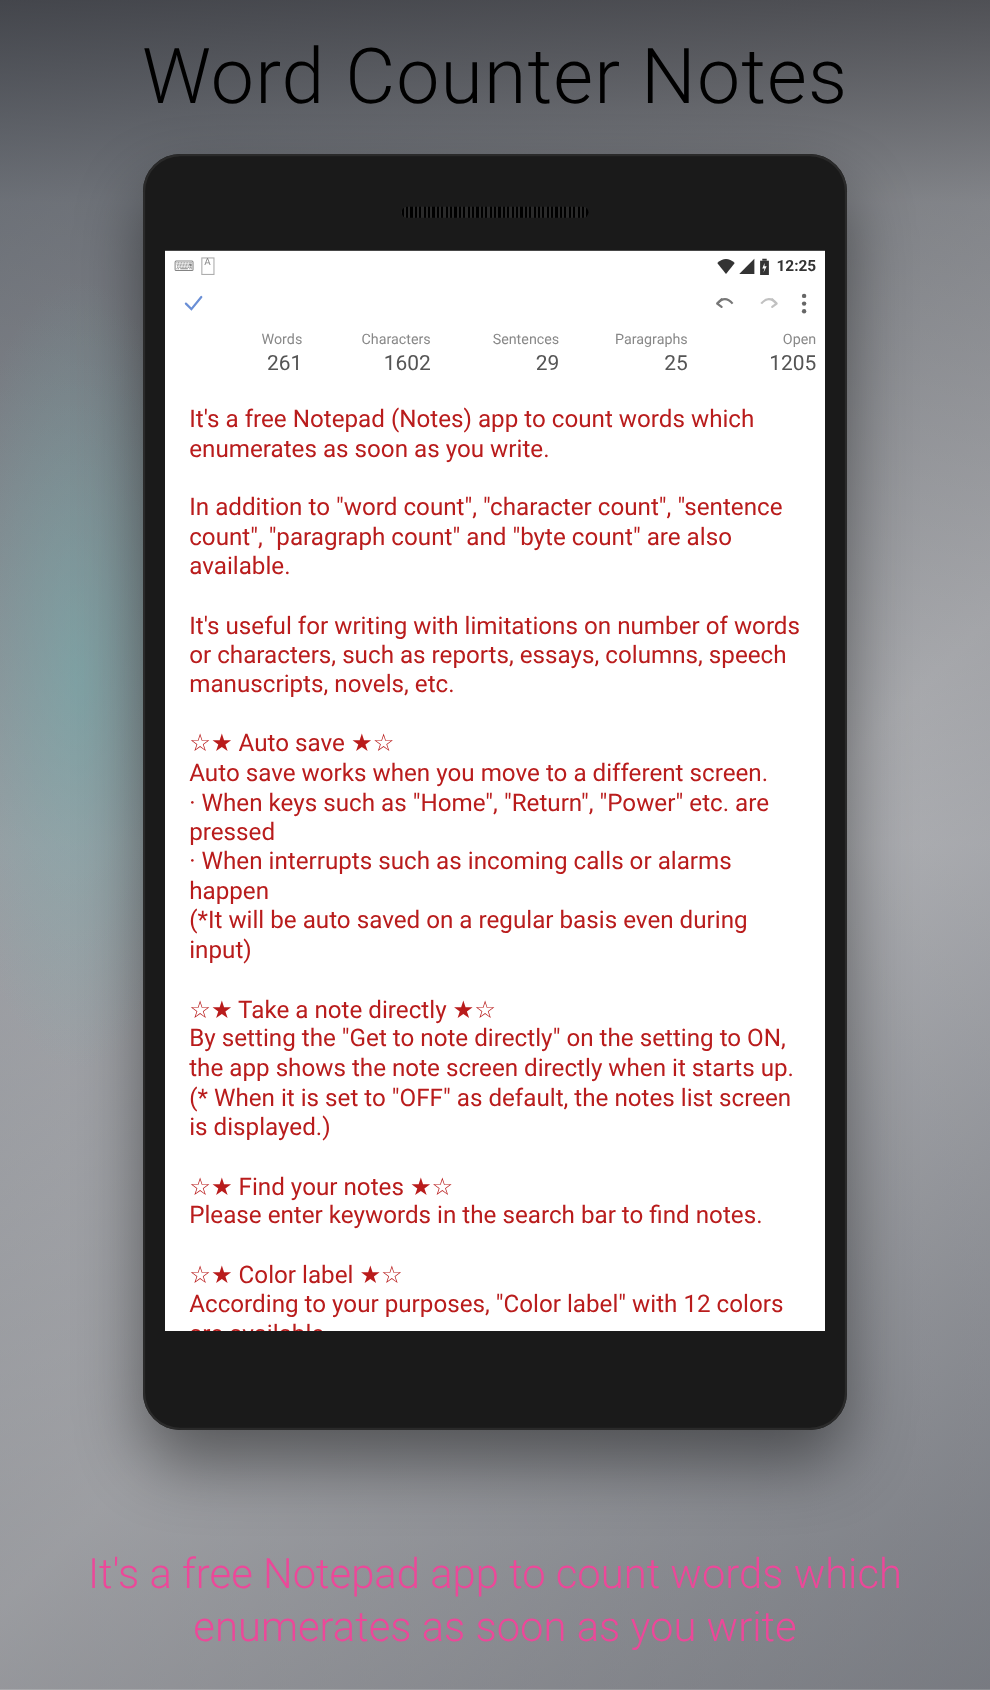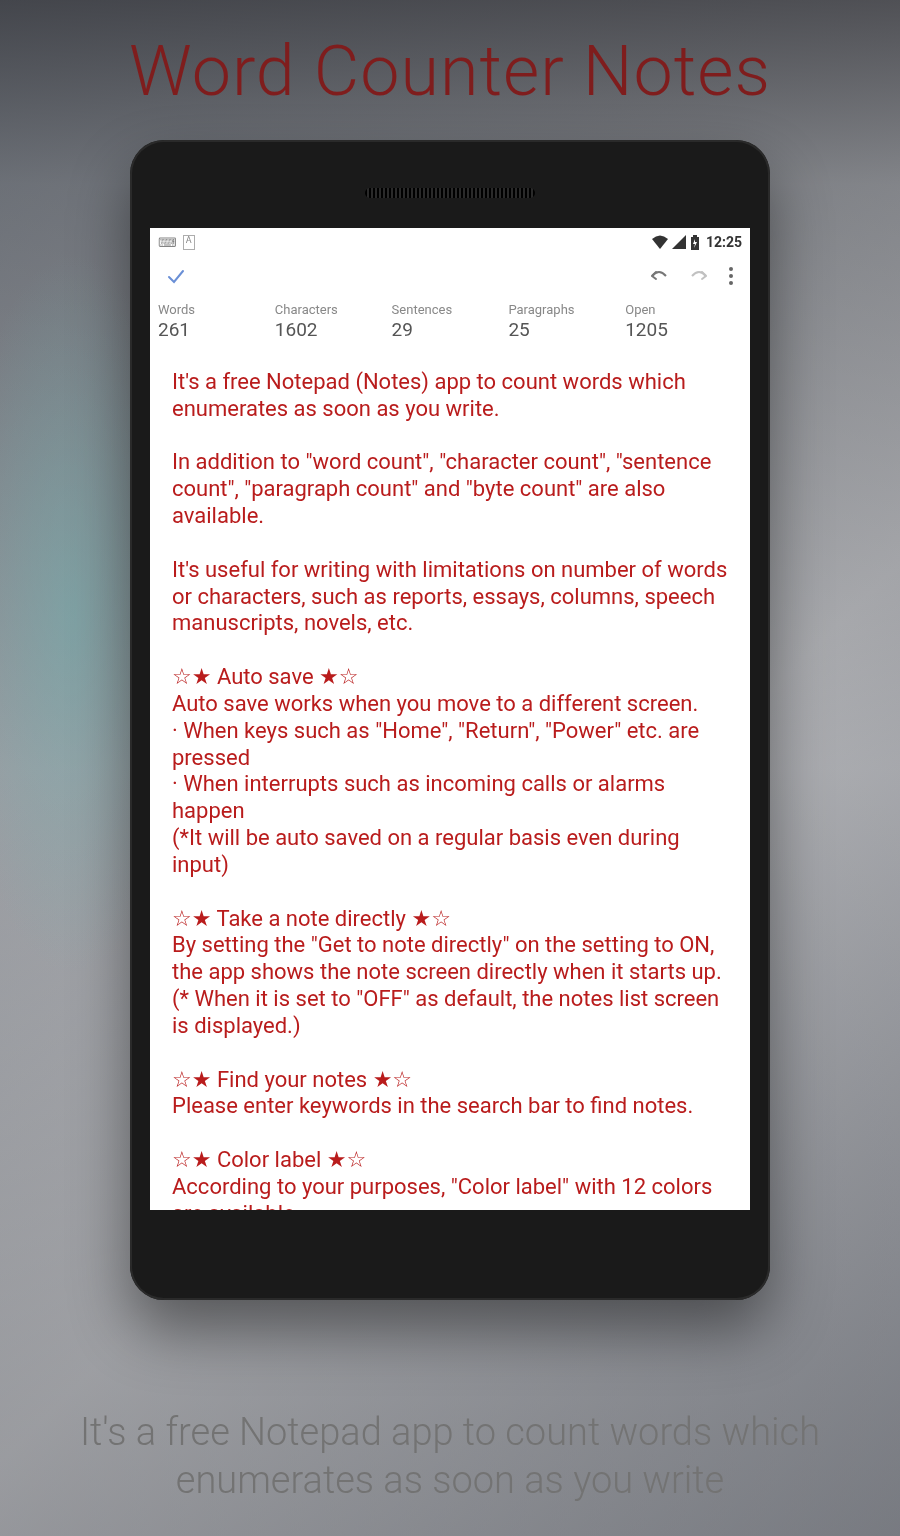--- a/index.html
+++ b/index.html
@@ -17,32 +17,32 @@
   background:
     radial-gradient(ellipse 200px 600px at 8% 40%, rgba(110,175,175,0.5), transparent 60%),
     linear-gradient(180deg, rgba(30,30,35,0.65) 0%, rgba(40,42,48,0.35) 12%, rgba(120,122,128,0.25) 50%, rgba(100,102,108,0.45) 100%);
 }
 .promo-title {
   position: absolute;
   top: 30px;
   left: 0;
   right: 0;
   text-align: center;
-  color: #7f1d1d;
+  color: #000000;
   font-size: 70px;
   font-weight: 300;
   letter-spacing: 1px;
 }
 .promo-subtitle {
   position: absolute;
   bottom: 32px;
   left: 0;
   right: 0;
   text-align: center;
-  color: #737373;
+  color: #ec4899;
   font-size: 38px;
   font-weight: 300;
   line-height: 1.25;
   padding: 0 8px;
 }
 .tablet-frame {
   position: absolute;
   top: 140px;
   left: 50%;
   transform: translateX(-50%);
@@ -90,21 +90,21 @@
   gap: 18px;
 }
 .toolbar .check { color: #6a8fd6; font-size: 22px; }
 .toolbar .spacer { flex: 1; }
 .toolbar .icon { color: #777; font-size: 20px; }
 .counters {
   display: flex;
   justify-content: space-around;
   padding: 2px 8px 8px;
 }
-.counter { text-align: left; flex: 1; }
+.counter { text-align: right; flex: 1; }
 .counter-label { font-size: 13px; color: #888; }
 .counter-value { font-size: 19px; color: #555; margin-top: 1px; }
 .title-field {
   padding: 14px 22px 6px;
   font-size: 25px;
   color: #999;
   position: relative;
 }
 .title-field::before {
   content: "";

